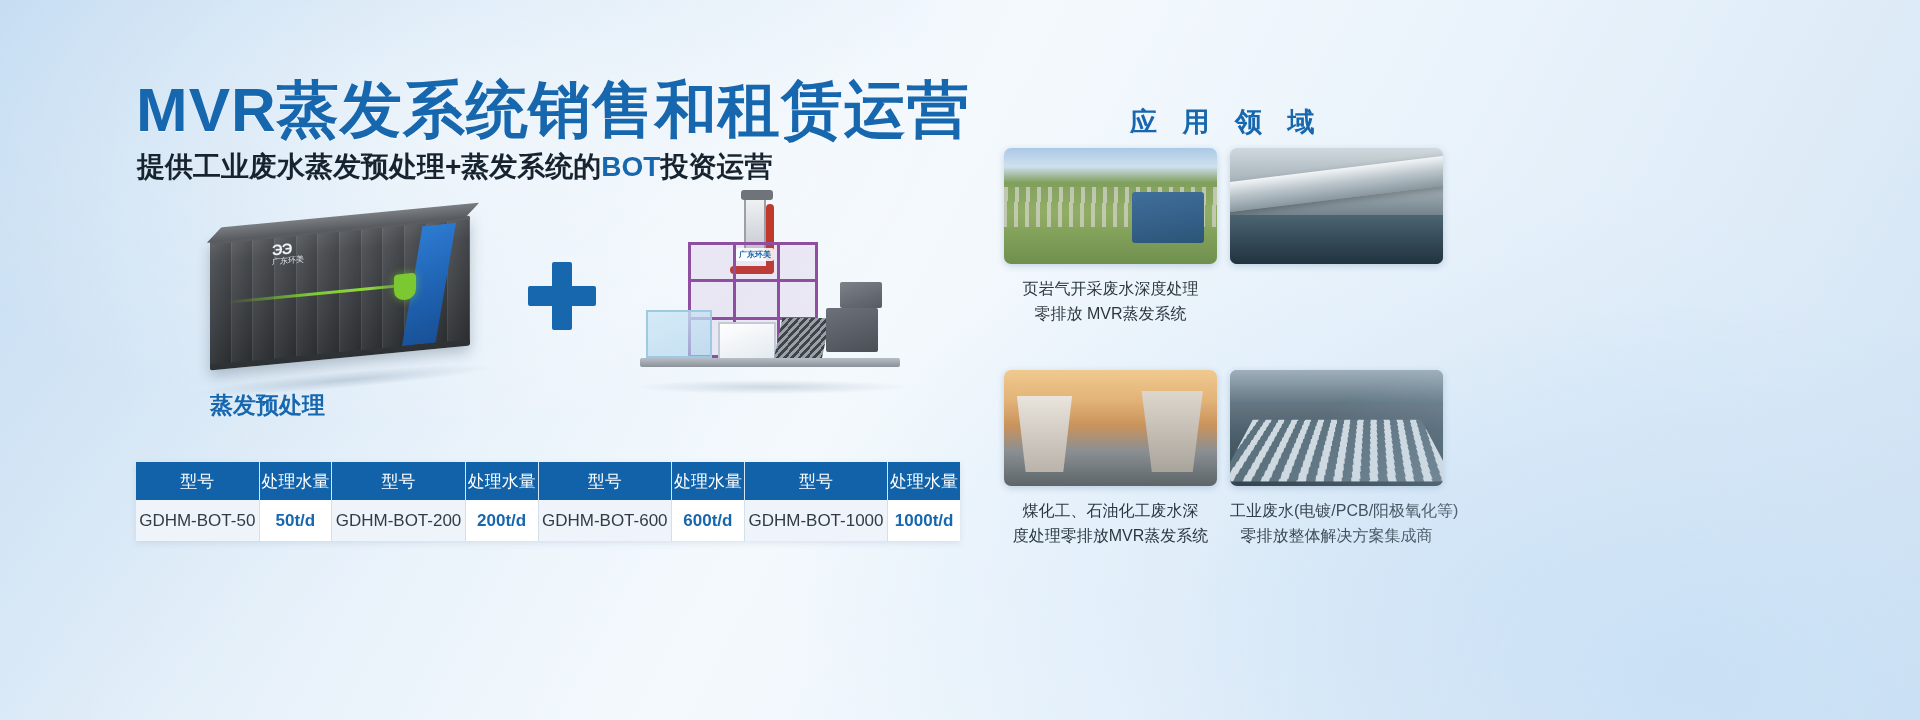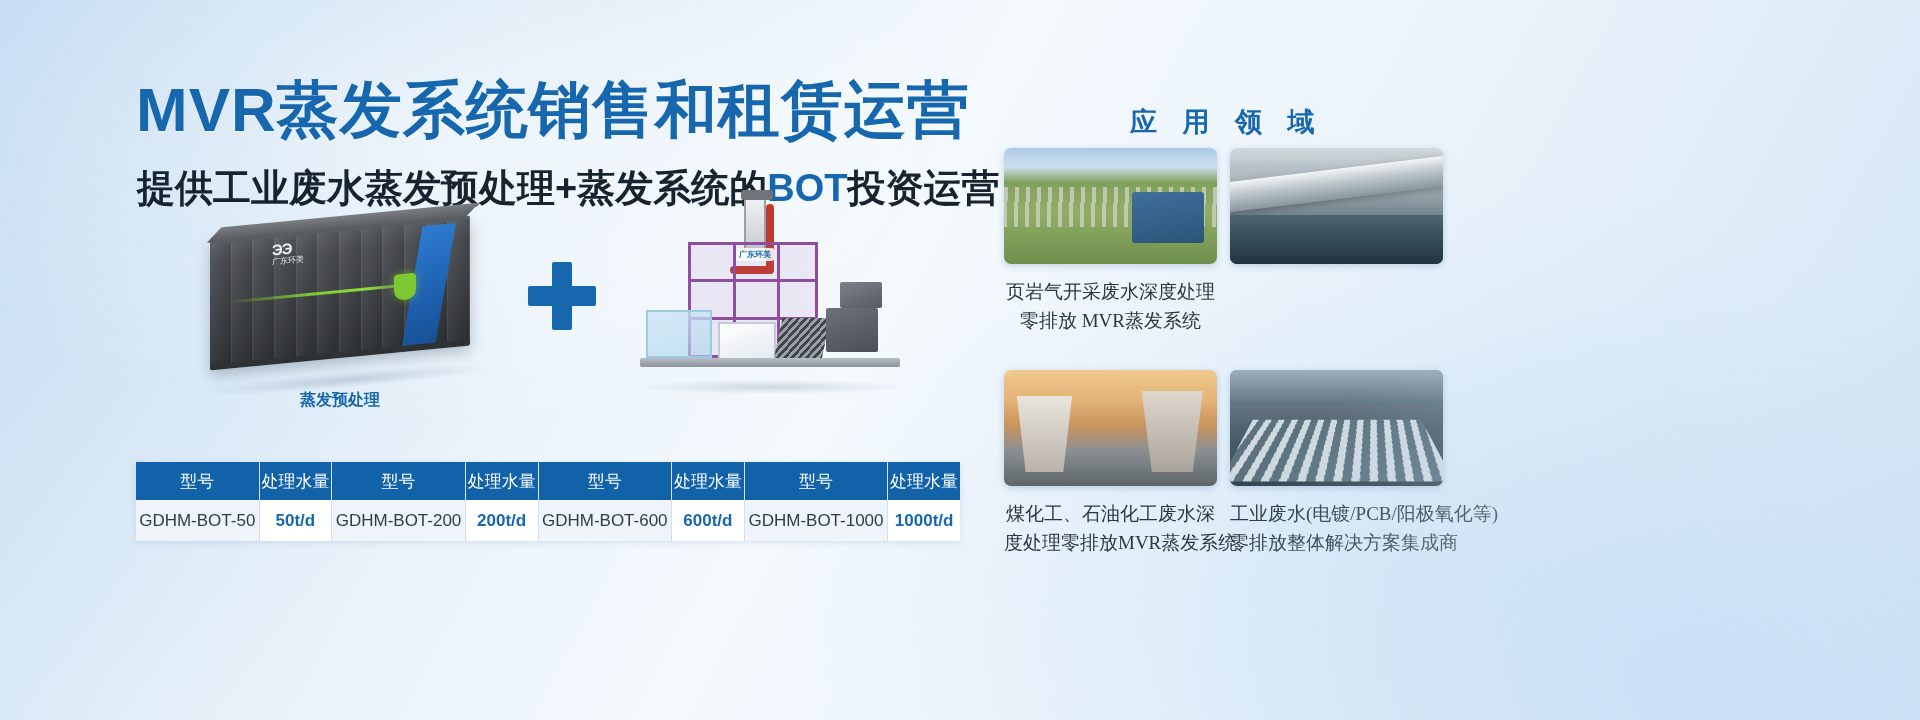--- a/index.html
+++ b/index.html
@@ -29,28 +29,28 @@
   
   .left-col { position: absolute; left: 0; top: 0; width: 980px; height: 720px; }
 
   .title {
     position: absolute; left: 136px; top: 68px;
     font-size: 62px; font-weight: 700; letter-spacing: 1px;
     color: #1767ae; white-space: nowrap;
     text-shadow: 0 1px 0 rgba(255,255,255,0.6);
   }
   .subtitle {
-    position: absolute; left: 137px; top: 163px;
-    font-size: 38px; font-weight: 700; letter-spacing: 0px;
+    position: absolute; left: 137px; top: 148px;
+    font-size: 28px; font-weight: 700; letter-spacing: 0px;
     color: #17232e; white-space: nowrap;
   }
   .subtitle .hl { color: #1767ae; }
   .prod-cap {
-    position: absolute; text-align: center;
-    font-size: 16px; font-weight: 700; color: #1767ae;
+    position: absolute; text-align: left;
+    font-size: 23px; font-weight: 700; color: #1767ae;
     white-space: nowrap;
   }
 
   
   .container-unit {
     position: absolute; left: 210px; top: 228px; width: 260px; height: 130px;
     transform: skewY(-5.5deg);
   }
   .cu-body {
     position: absolute; inset: 0;
@@ -196,23 +196,22 @@
     letter-spacing: 9px; white-space: nowrap; margin-top: 24px;
   }
   .card { position: absolute; width: 213px; }
   .card .photo {
     width: 213px; height: 116px; border-radius: 7px; overflow: hidden;
     box-shadow: 0 2px 7px rgba(40,80,130,0.22);
     position: relative;
   }
   .card .cap {
     margin-top: 13px; text-align: center;
-    font-size: 19px; line-height: 1.55; color: #2b3740;
+    font-size: 16px; line-height: 1.55; color: #2b3740;
     white-space: nowrap;
-    font-family: Liberation Serif, serif;
   }
   .card .cap span { display: block; }
 
   
   .ph-shale {
     background: linear-gradient(180deg,#aac9e6 0%, #cfe0ee 16%, #7f9f5c 30%, #8fae63 55%, #6f8f4e 100%);
   }
   .ph-shale::before {
     content:""; position:absolute; left:0; top:34%; width:100%; height:34%;
     background: repeating-linear-gradient(92deg, rgba(210,210,200,0.75) 0 4px, rgba(150,170,110,0.2) 4px 11px);

